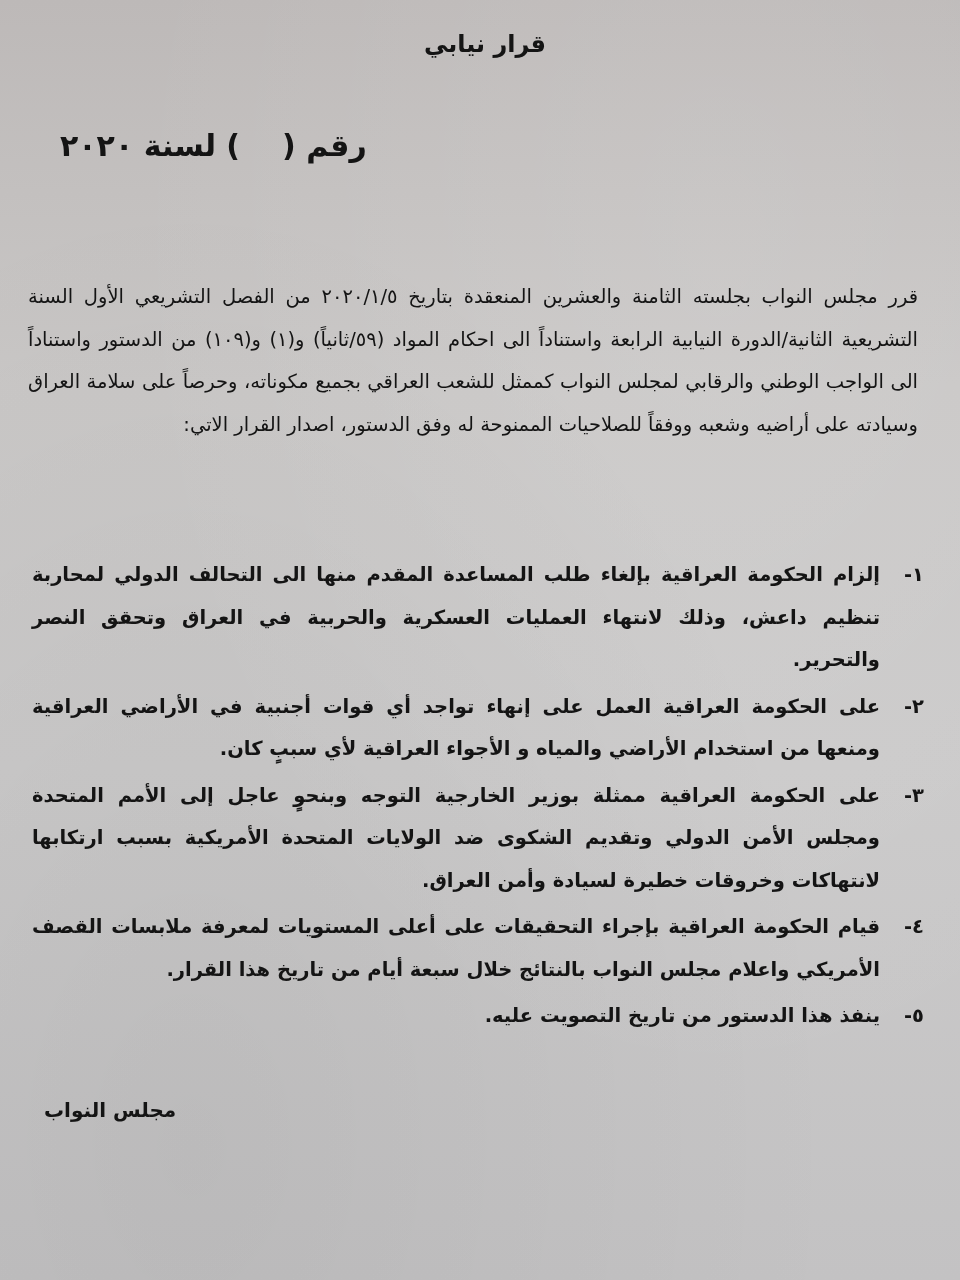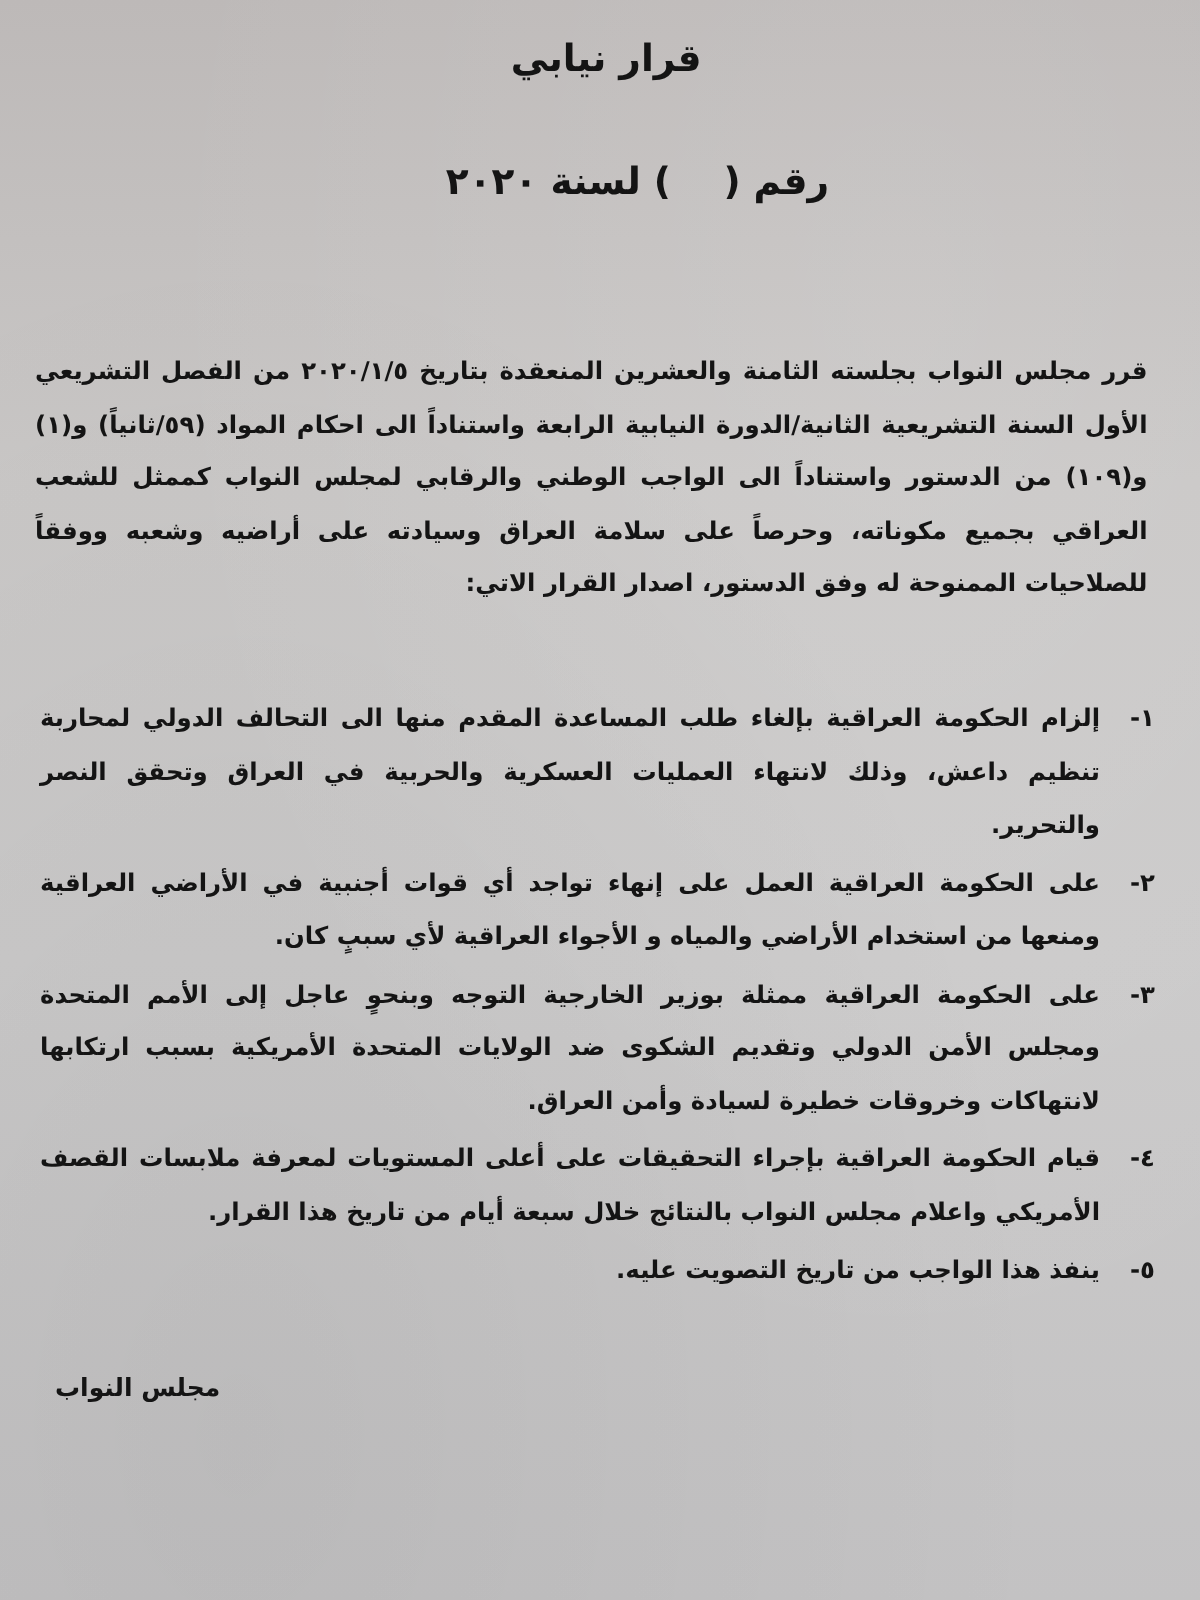--- a/index.html
+++ b/index.html
@@ -21,45 +21,45 @@
     background:
       radial-gradient(ellipse at 75% 20%, rgba(255,255,255,0.10), rgba(255,255,255,0) 60%),
       radial-gradient(ellipse at 20% 90%, rgba(0,0,0,0.05), rgba(0,0,0,0) 60%);
   }
   .title {
     position: absolute;
     top: 30px;
     left: 0;
     right: 0;
     text-align: center;
-    font-size: 30px;
+    font-size: 24px;
     font-weight: bold;
     padding-left: 10px;
   }
   .number-line {
     position: absolute;
     top: 128px;
     left: 0;
     right: 0;
-    text-align: center;
+    text-align: left;
     font-size: 30px;
     font-weight: bold;
     padding-left: 60px;
   }
   .number-line .gap {
     display: inline-block;
     width: 42px;
   }
   .body-block {
     position: absolute;
     top: 276px;
     right: 30px;
     left: 28px;
     font-size: 19.5px;
-    font-weight: bold;
+    font-weight: normal;
     line-height: 42.5px;
     text-align: justify;
     text-align-last: right;
   }
   .body-block p {
     margin: 0;
   }
   .body-block .first-line {
     padding-right: 12px;
   }
@@ -121,17 +121,17 @@
   <div class="item">
     <span class="num">٣-</span>
     <span class="text">على الحكومة العراقية ممثلة بوزير الخارجية التوجه وبنحوٍ عاجل إلى الأمم المتحدة ومجلس الأمن الدولي وتقديم الشكوى ضد الولايات المتحدة الأمريكية بسبب ارتكابها لانتهاكات وخروقات خطيرة لسيادة وأمن العراق.</span>
   </div>
   <div class="item">
     <span class="num">٤-</span>
     <span class="text">قيام الحكومة العراقية بإجراء التحقيقات على أعلى المستويات لمعرفة ملابسات القصف الأمريكي واعلام مجلس النواب بالنتائج خلال سبعة أيام من تاريخ هذا القرار.</span>
   </div>
   <div class="item">
     <span class="num">٥-</span>
-    <span class="text">ينفذ هذا الواجب من تاريخ التصويت عليه.</span>
+    <span class="text">ينفذ هذا الدستور من تاريخ التصويت عليه.</span>
   </div>
 </div>
 
 <div class="signature">مجلس النواب</div>
 
 </body></html>

